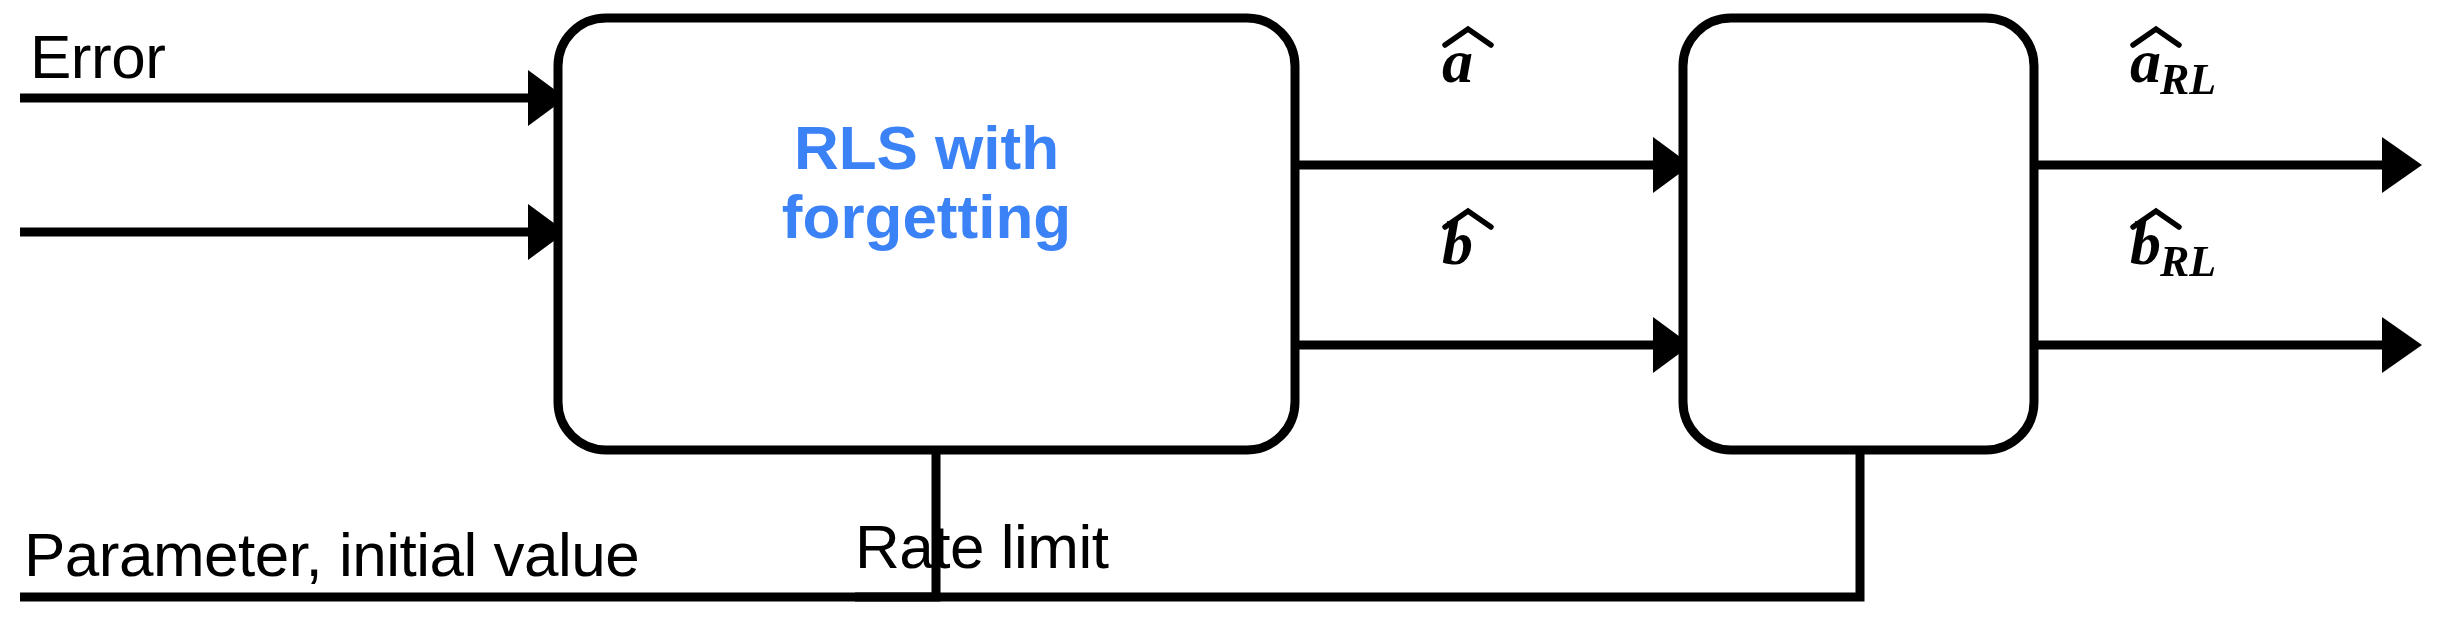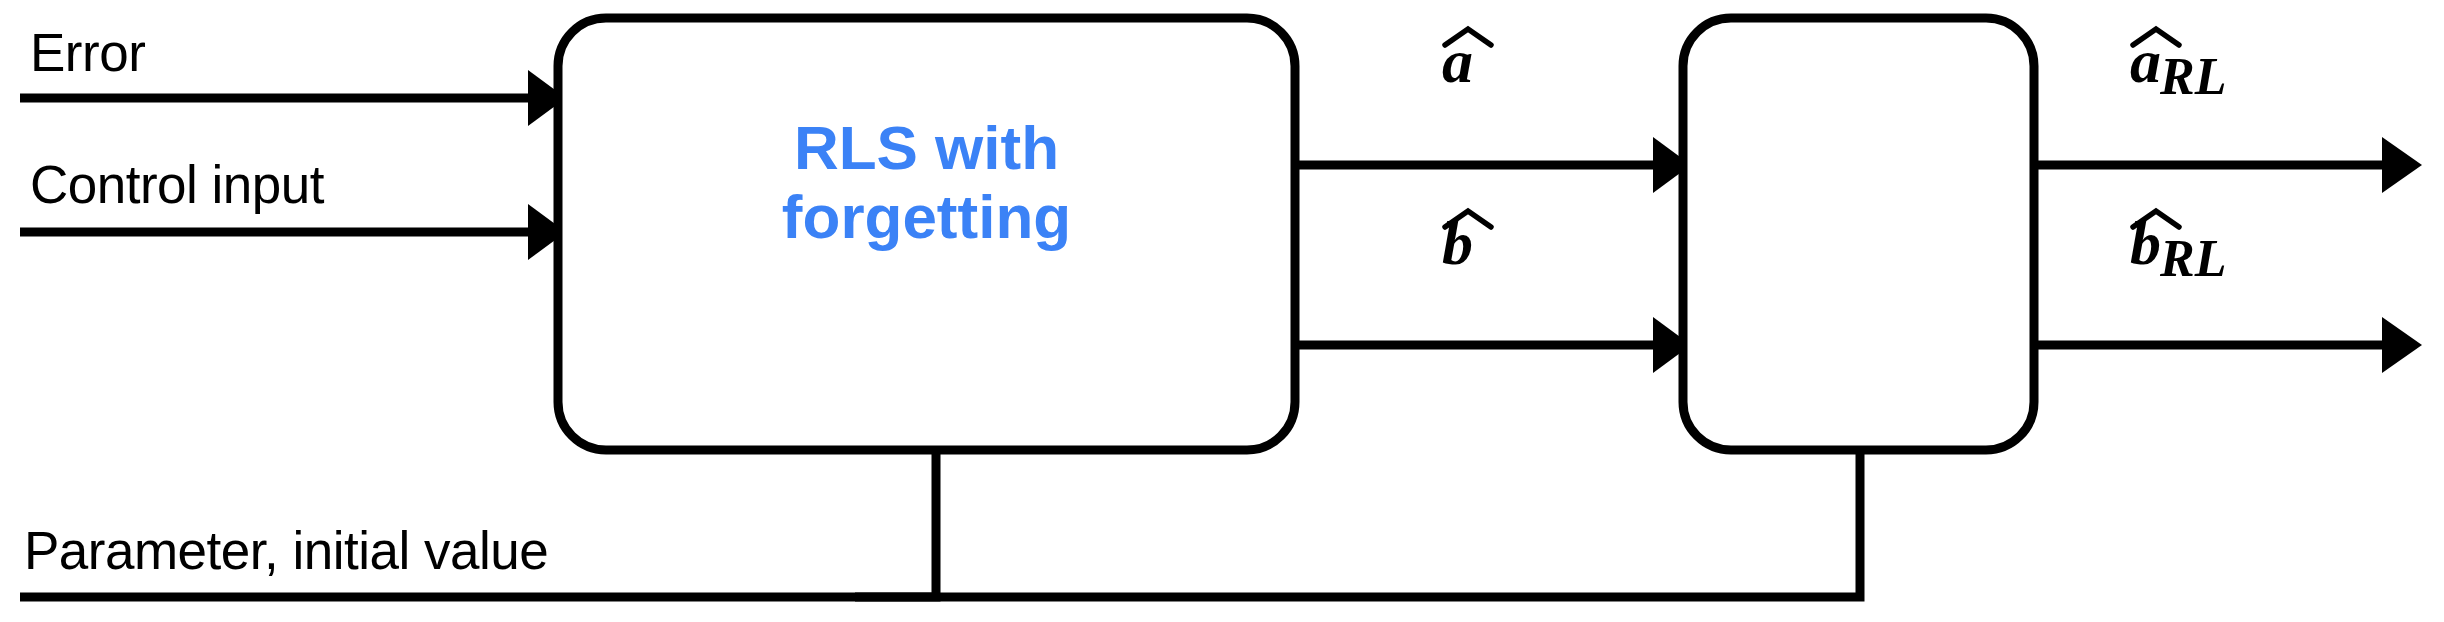--- a/index.html
+++ b/index.html
@@ -28,21 +28,21 @@
   
   .lbl {
     position: absolute;
     color: #000000;
     font-family: "Liberation Sans", sans-serif;
     font-weight: 400;
     white-space: nowrap;
     line-height: 1;
   }
   .plain-lbl {
-    font-size: 53px;
+    font-size: 62px;
     letter-spacing: -0.5px;
   }
   .blk-lbl {
     position: absolute;
     color: #3b82f6;
     font-family: "Liberation Sans", sans-serif;
     font-weight: 700;
     font-size: 62px;
     line-height: 1.12;
     text-align: center;
@@ -56,21 +56,21 @@
     font-style: italic;
     white-space: nowrap;
     line-height: 1;
   }
   .math .base {
     font-size: 62px;
     position: relative;
     display: inline-block;
   }
   .math .sub {
-    font-size: 52px;
+    font-size: 44px;
     font-family: "Liberation Serif", serif;
     font-weight: 700;
     font-style: italic;
     position: relative;
     top: 12px;
     left: -1px;
     letter-spacing: 0px;
   }
 </style>
 </head>
@@ -124,24 +124,24 @@
       <path d="M2382,137 L2422,165 L2382,193 Z" fill="#000"></path>
     </g>
     <g>
       <line class="stroke" x1="2034" y1="345" x2="2382" y2="345" stroke-width="9" stroke-linecap="butt"></line>
       <path d="M2382,317 L2422,345 L2382,373 Z" fill="#000"></path>
     </g>
   </svg>
 
   <div class="lbl plain-lbl" style="left:30px; top:26px;">Error</div>
 
-  <div class="lbl plain-lbl" style="left:30px; top:158px;">Control input</div>
 
   <div class="lbl plain-lbl" style="left:24px; top:524px;">Parameter, initial value</div>
 
+  <div class="lbl plain-lbl" style="left:855px; top:516px;">Rate limit</div>
 
   <div class="blk-lbl" style="left:558px; top:113px; width:737px;">RLS with
 forgetting</div>
 
 
   <div class="math" style="left: 1442px; top: 30px; position: absolute;"><span style="position: absolute; pointer-events: none; left: 0px; top: -6px; width: 52px; height: 26px;"><svg width="52" height="26" viewBox="0 0 52 26">
           <path d="M3,21 L26,5 L49,21" fill="none" stroke="#000" stroke-width="5.5" stroke-linecap="round" stroke-linejoin="miter"></path>
         </svg></span>
     <span class="base" style="position: relative;">a</span>
   </div>

